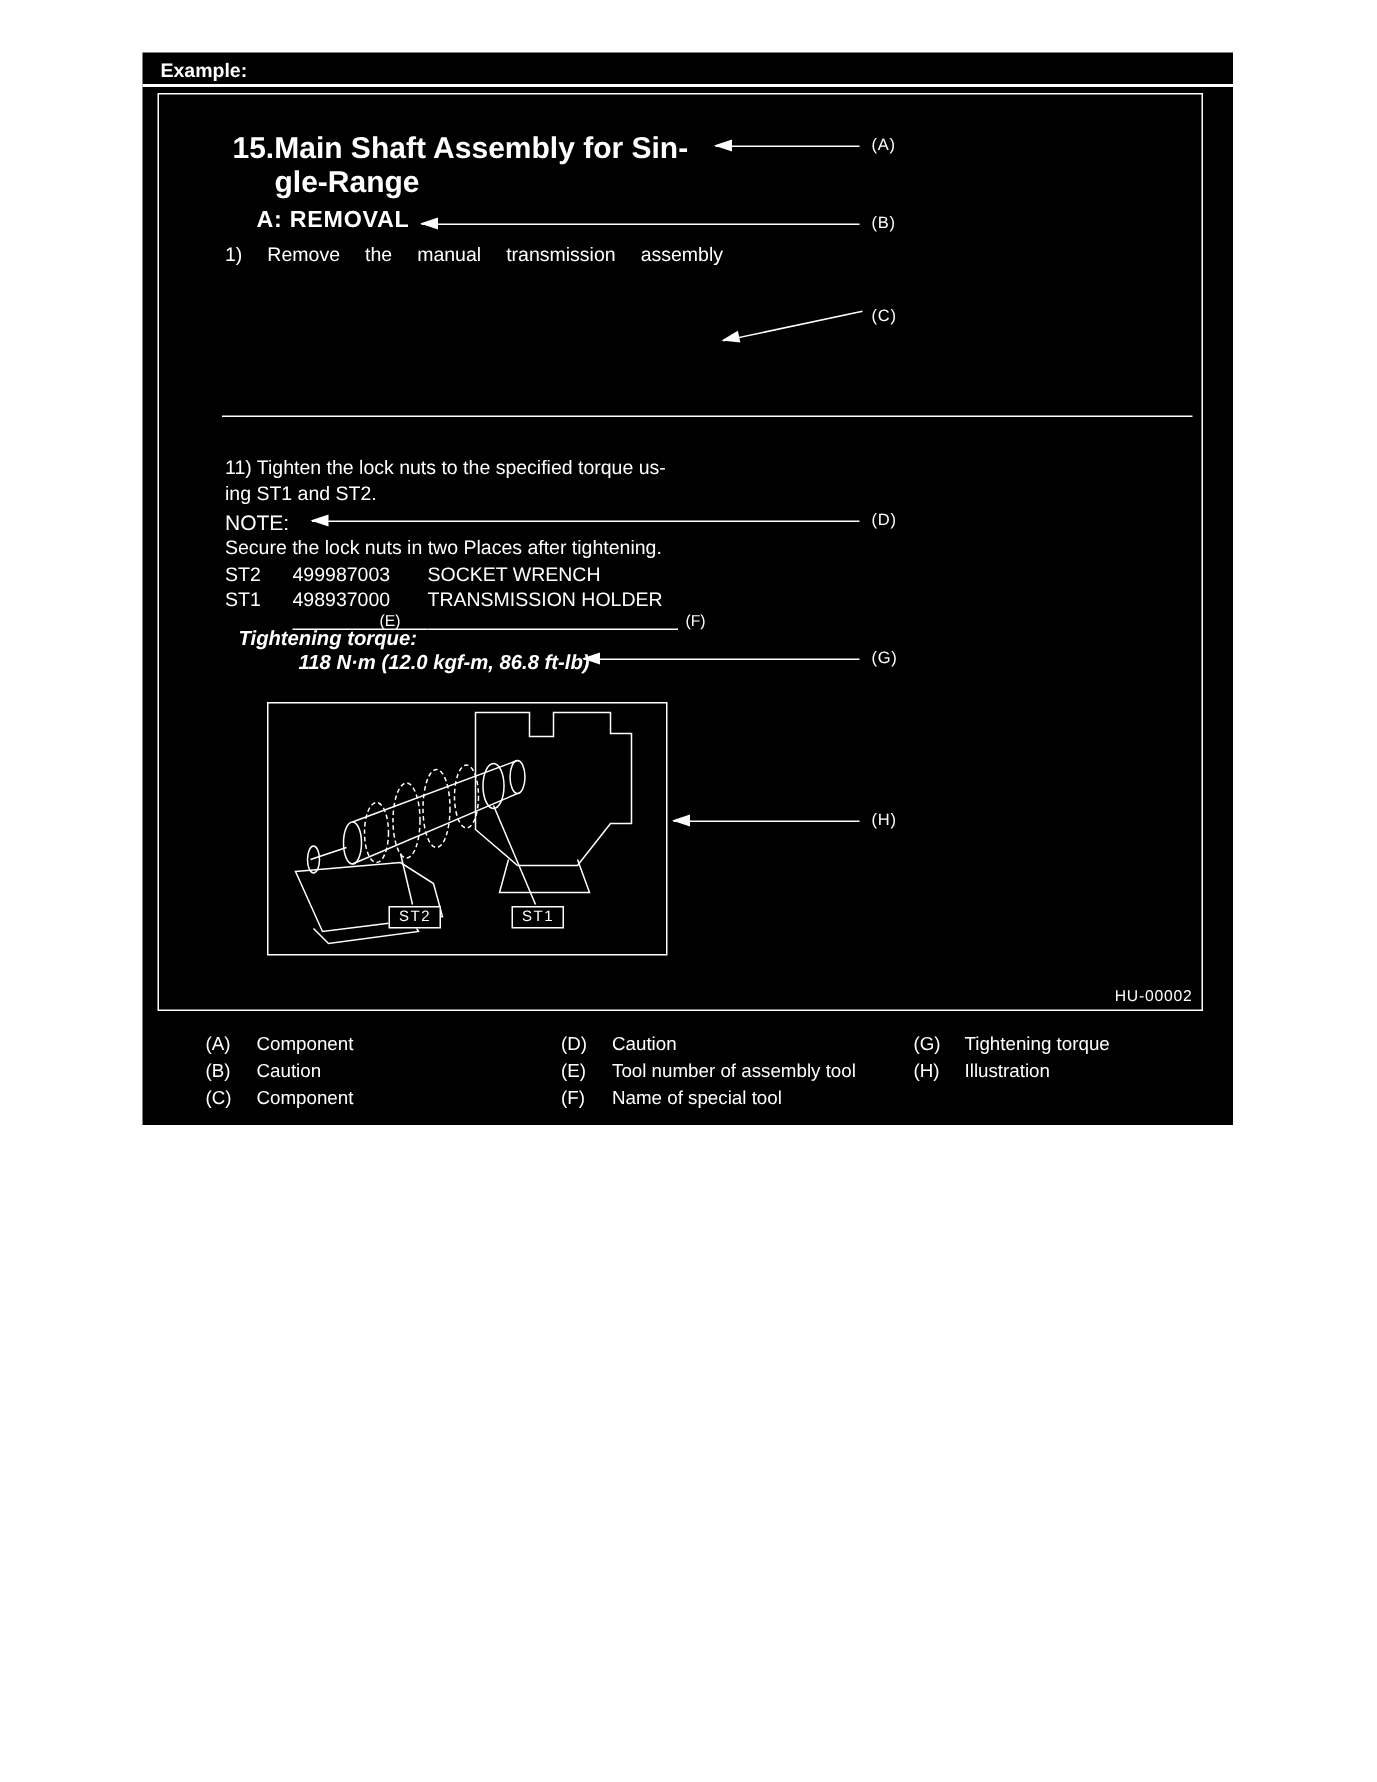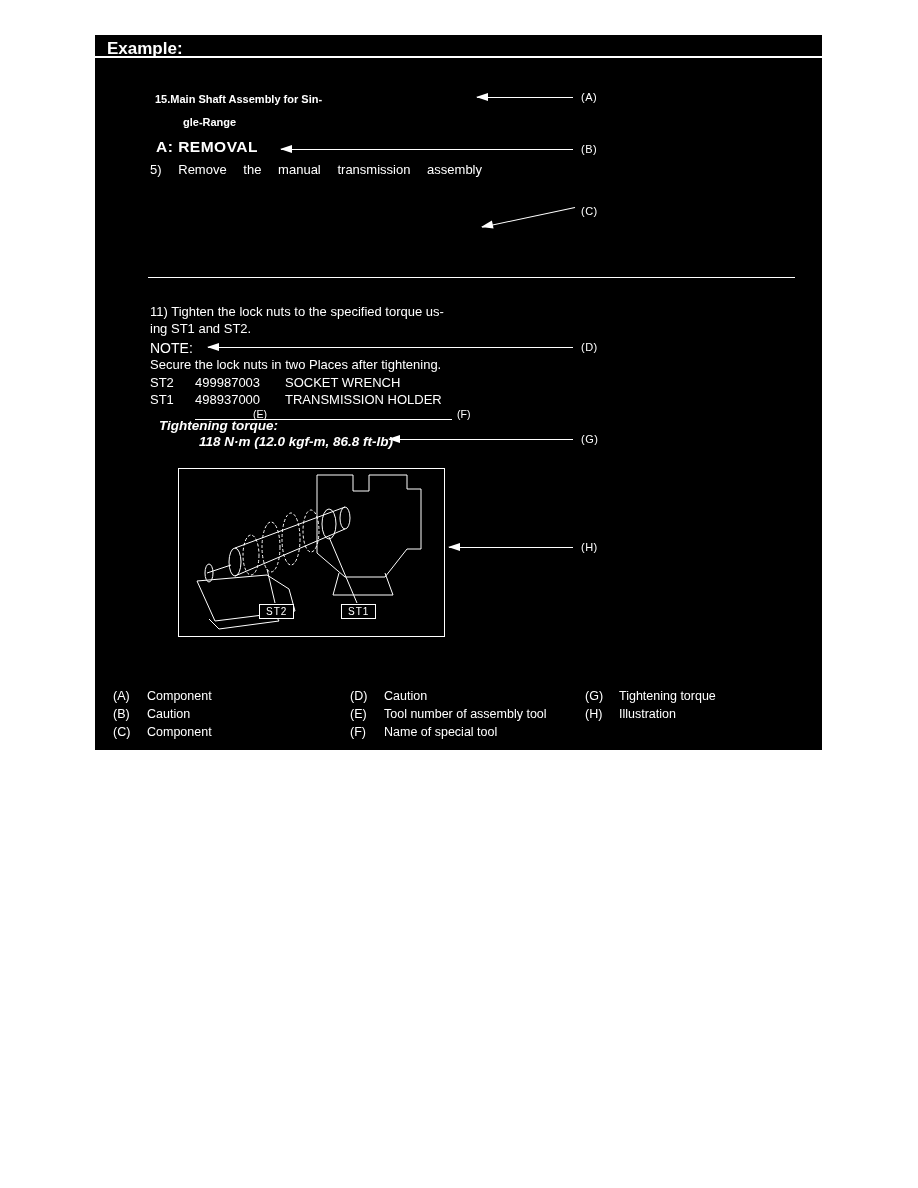--- a/index.html
+++ b/index.html
@@ -4,28 +4,28 @@
 <style>
   html,body { margin:0; padding:0; }
   body {
     width:918px; height:1188px; background:#ffffff; position:relative;
     font-family:"Liberation Sans", sans-serif; color:#000;
   }
   .panel {
     position:absolute; left:95px; top:35px; width:727px; height:715px;
     background:#000; color:#fff;
   }
-  .example-label { position:absolute; left:12px; top:4px; font-size:17px; font-weight:bold; }
+  .example-label { position:absolute; left:12px; top:4px; font-size:13px; font-weight:bold; }
   .example-rule { position:absolute; left:0; top:21px; width:100%; height:2px; background:#fff; }
   .inner-box { position:absolute; left:10px; top:27px; width:695px; height:610px; border:1px solid #fff; }
   .doc-code { position:absolute; right:6px; bottom:3px; font-size:10.5px; letter-spacing:0.5px; }
 
-  .title { position:absolute; left:60px; top:53px; font-size:11px; font-weight:bold; line-height:23px; }
+  .title { position:absolute; left:60px; top:53px; font-size:20px; font-weight:bold; line-height:23px; }
   .title .indent { padding-left:28px; }
-  .heading { position:absolute; left:61px; top:103px; font-size:15.5px; font-weight:bold; letter-spacing:0.5px; }
+  .heading { position:absolute; left:76px; top:103px; font-size:15.5px; font-weight:bold; letter-spacing:0.5px; }
 
   .para { position:absolute; font-size:13px; line-height:17px; }
   .jline { width:332px; text-align:justify; text-align-last:justify; }
   .divider { position:absolute; left:53px; top:242px; width:647px; height:1px; background:#fff; }
 
   .note-label { position:absolute; left:55px; top:305px; font-size:14px; }
   .note-text { position:absolute; left:55px; top:322px; font-size:13px; }
 
   .tool-row { position:absolute; left:55px; font-size:13px; white-space:nowrap; }
   .tool-row .tid { display:inline-block; width:45px; }
@@ -47,41 +47,44 @@
   .arrow { position:absolute; height:0; border-top:1px solid #fff; }
   .arrow .head {
     position:absolute; left:-1px; top:-5px; width:0; height:0;
     border-top:4.5px solid transparent; border-bottom:4.5px solid transparent;
     border-right:12px solid #fff;
   }
   .rotated { transform:rotate(-12deg); transform-origin:right center; }
   .callout-label { position:absolute; font-size:11px; letter-spacing:0.5px; }
 
   .legend-col { position:absolute; top:652px; font-size:12.5px; }
-  .legend-row { height:18px; line-height:18px; white-space:nowrap; }
+  .legend-row { height:18px; line-height:18px; white-space:nowrap;margin-left:24px; }
   .legend-row .lkey { display:inline-block; width:34px; }
 </style>
 </head>
 <body>
 
 <div class="panel">
 
   <div class="example-label">Example:</div>
   <div class="example-rule"></div>
 
+  <div class="inner-box">
+    <div class="doc-code">HU-00002</div>
+  </div>
 
   <div class="title">
     <div>15.Main Shaft Assembly for Sin-</div>
     <div class="indent">gle-Range</div>
   </div>
 
   <div class="heading">A:  REMOVAL</div>
 
   <div class="para" style="left:55px; top:126px;">
-    <div class="jline">5) Remove the manual transmission assembly</div>
+    <div class="jline">1) Remove the manual transmission assembly</div>
   </div>
 
   <div class="divider"></div>
 
   <div class="para" style="left:55px; top:268px;">
     <div>11) Tighten the lock nuts to the specified torque us-</div>
     <div>ing ST1 and ST2.</div>
   </div>
 
   <div class="note-label">NOTE:</div>

